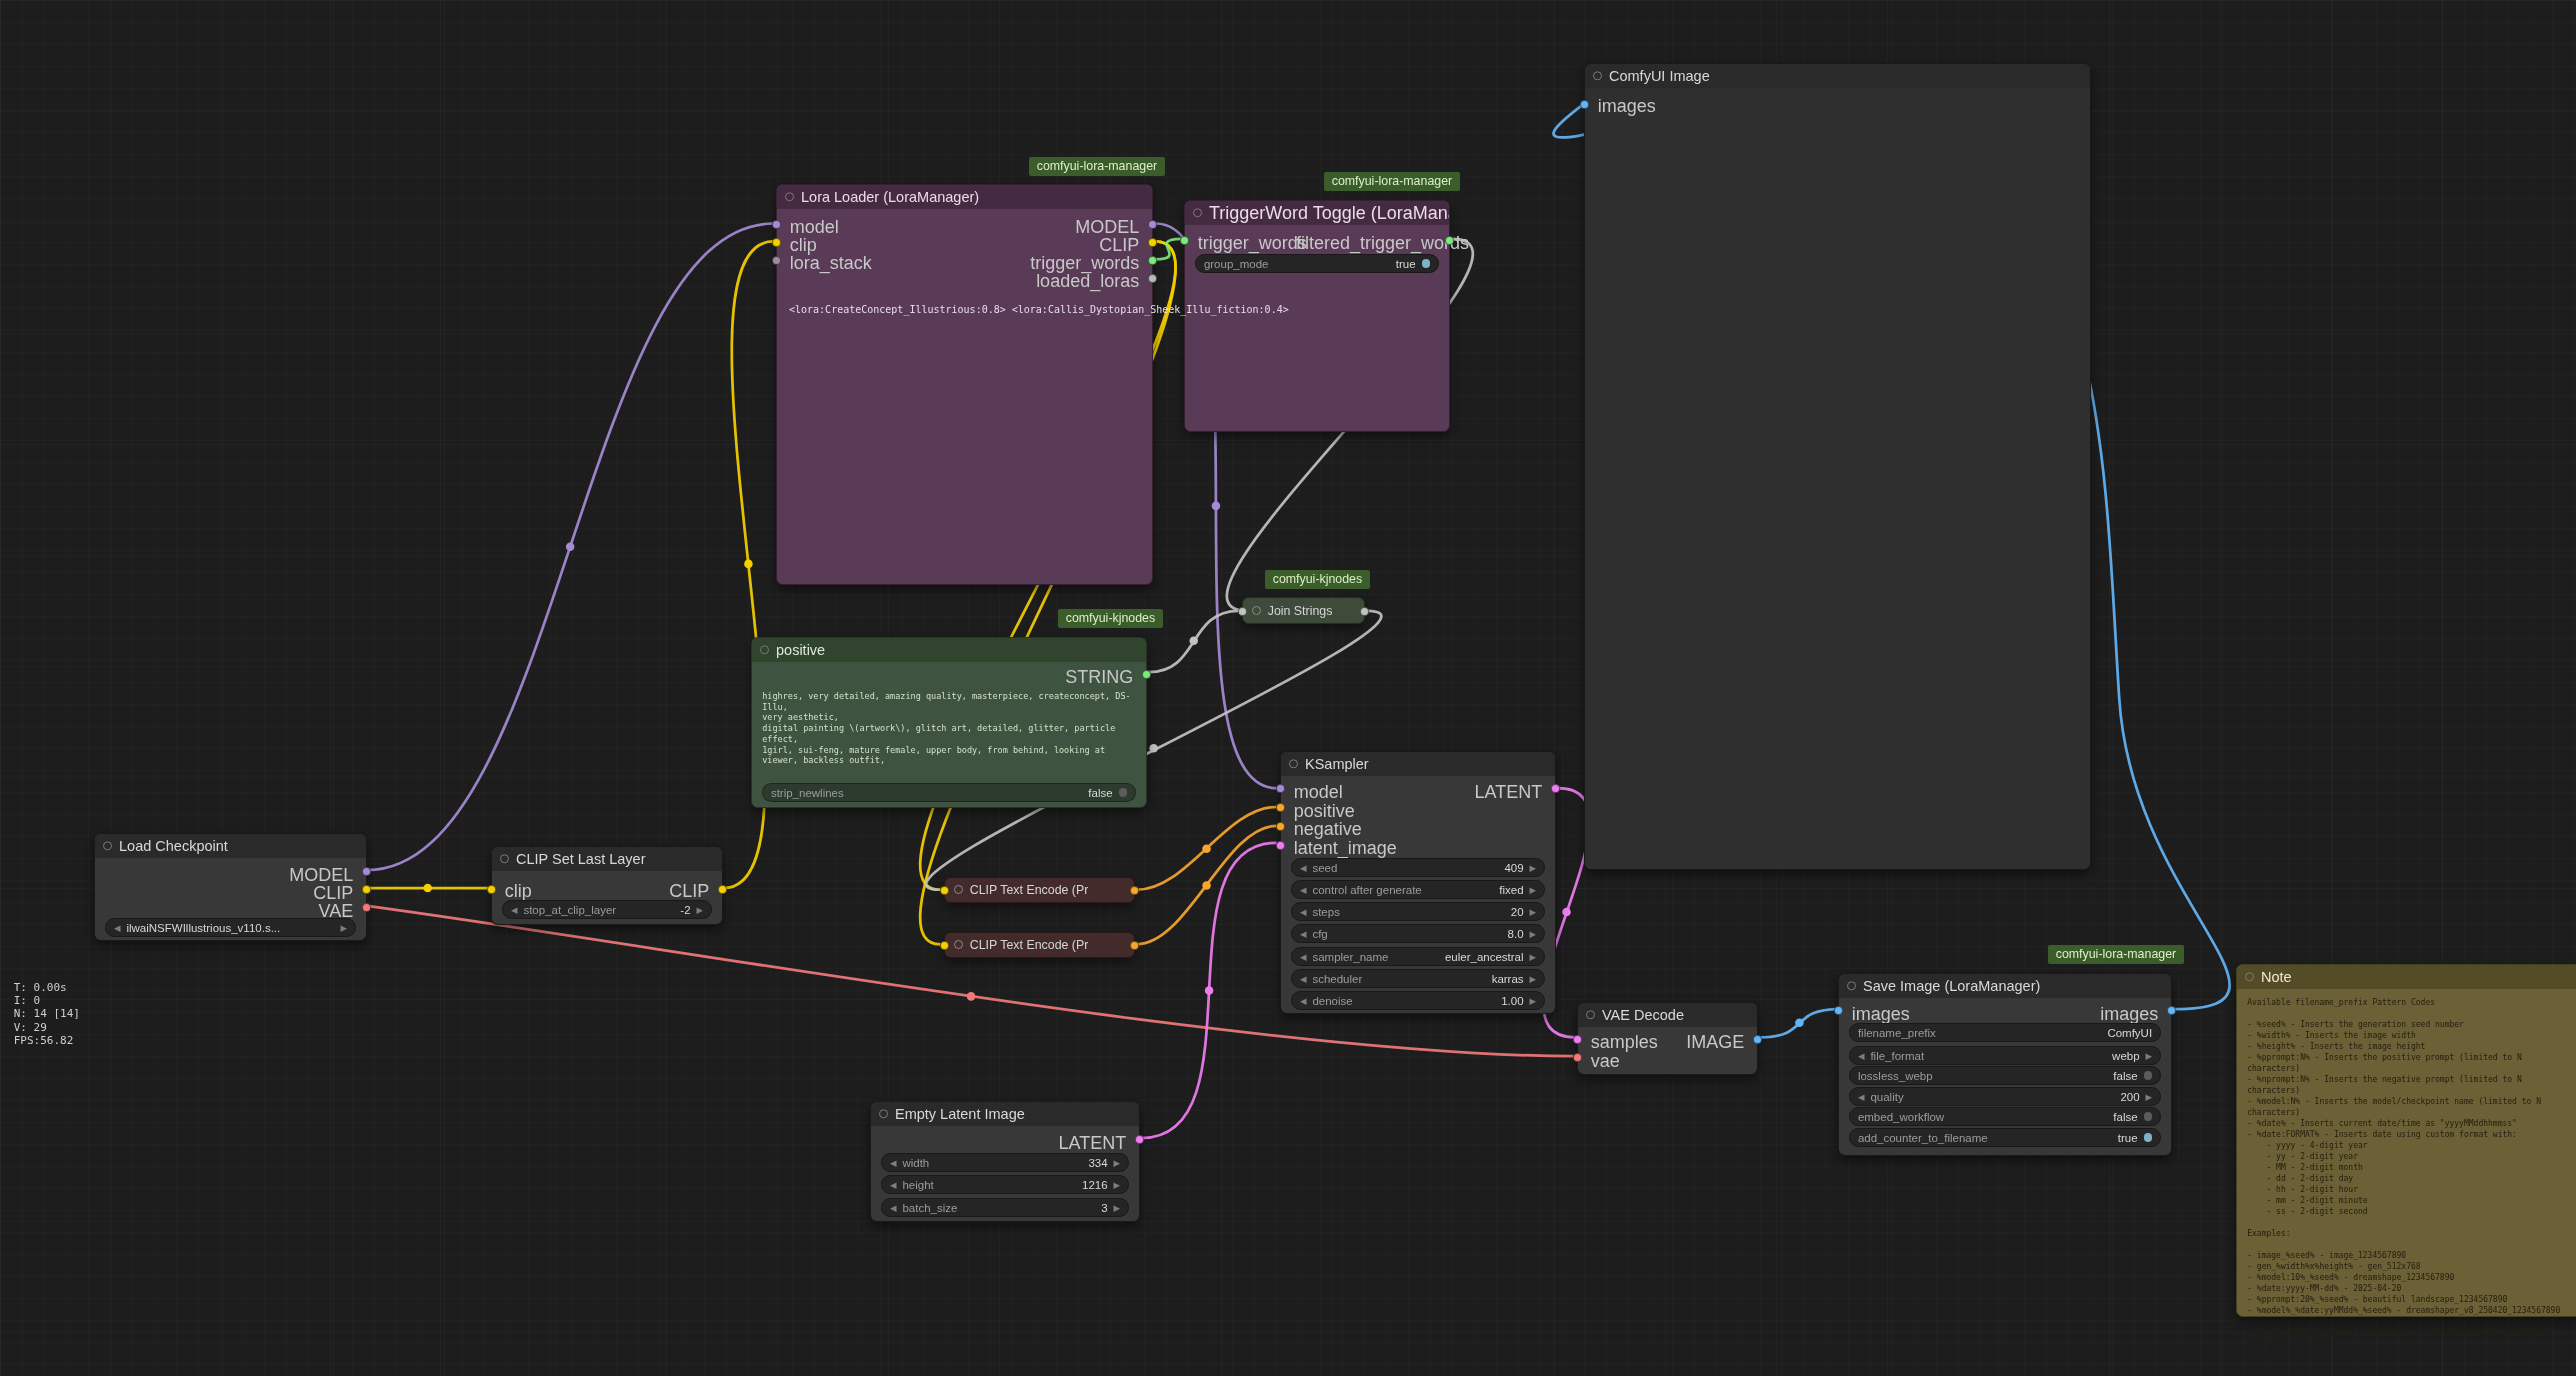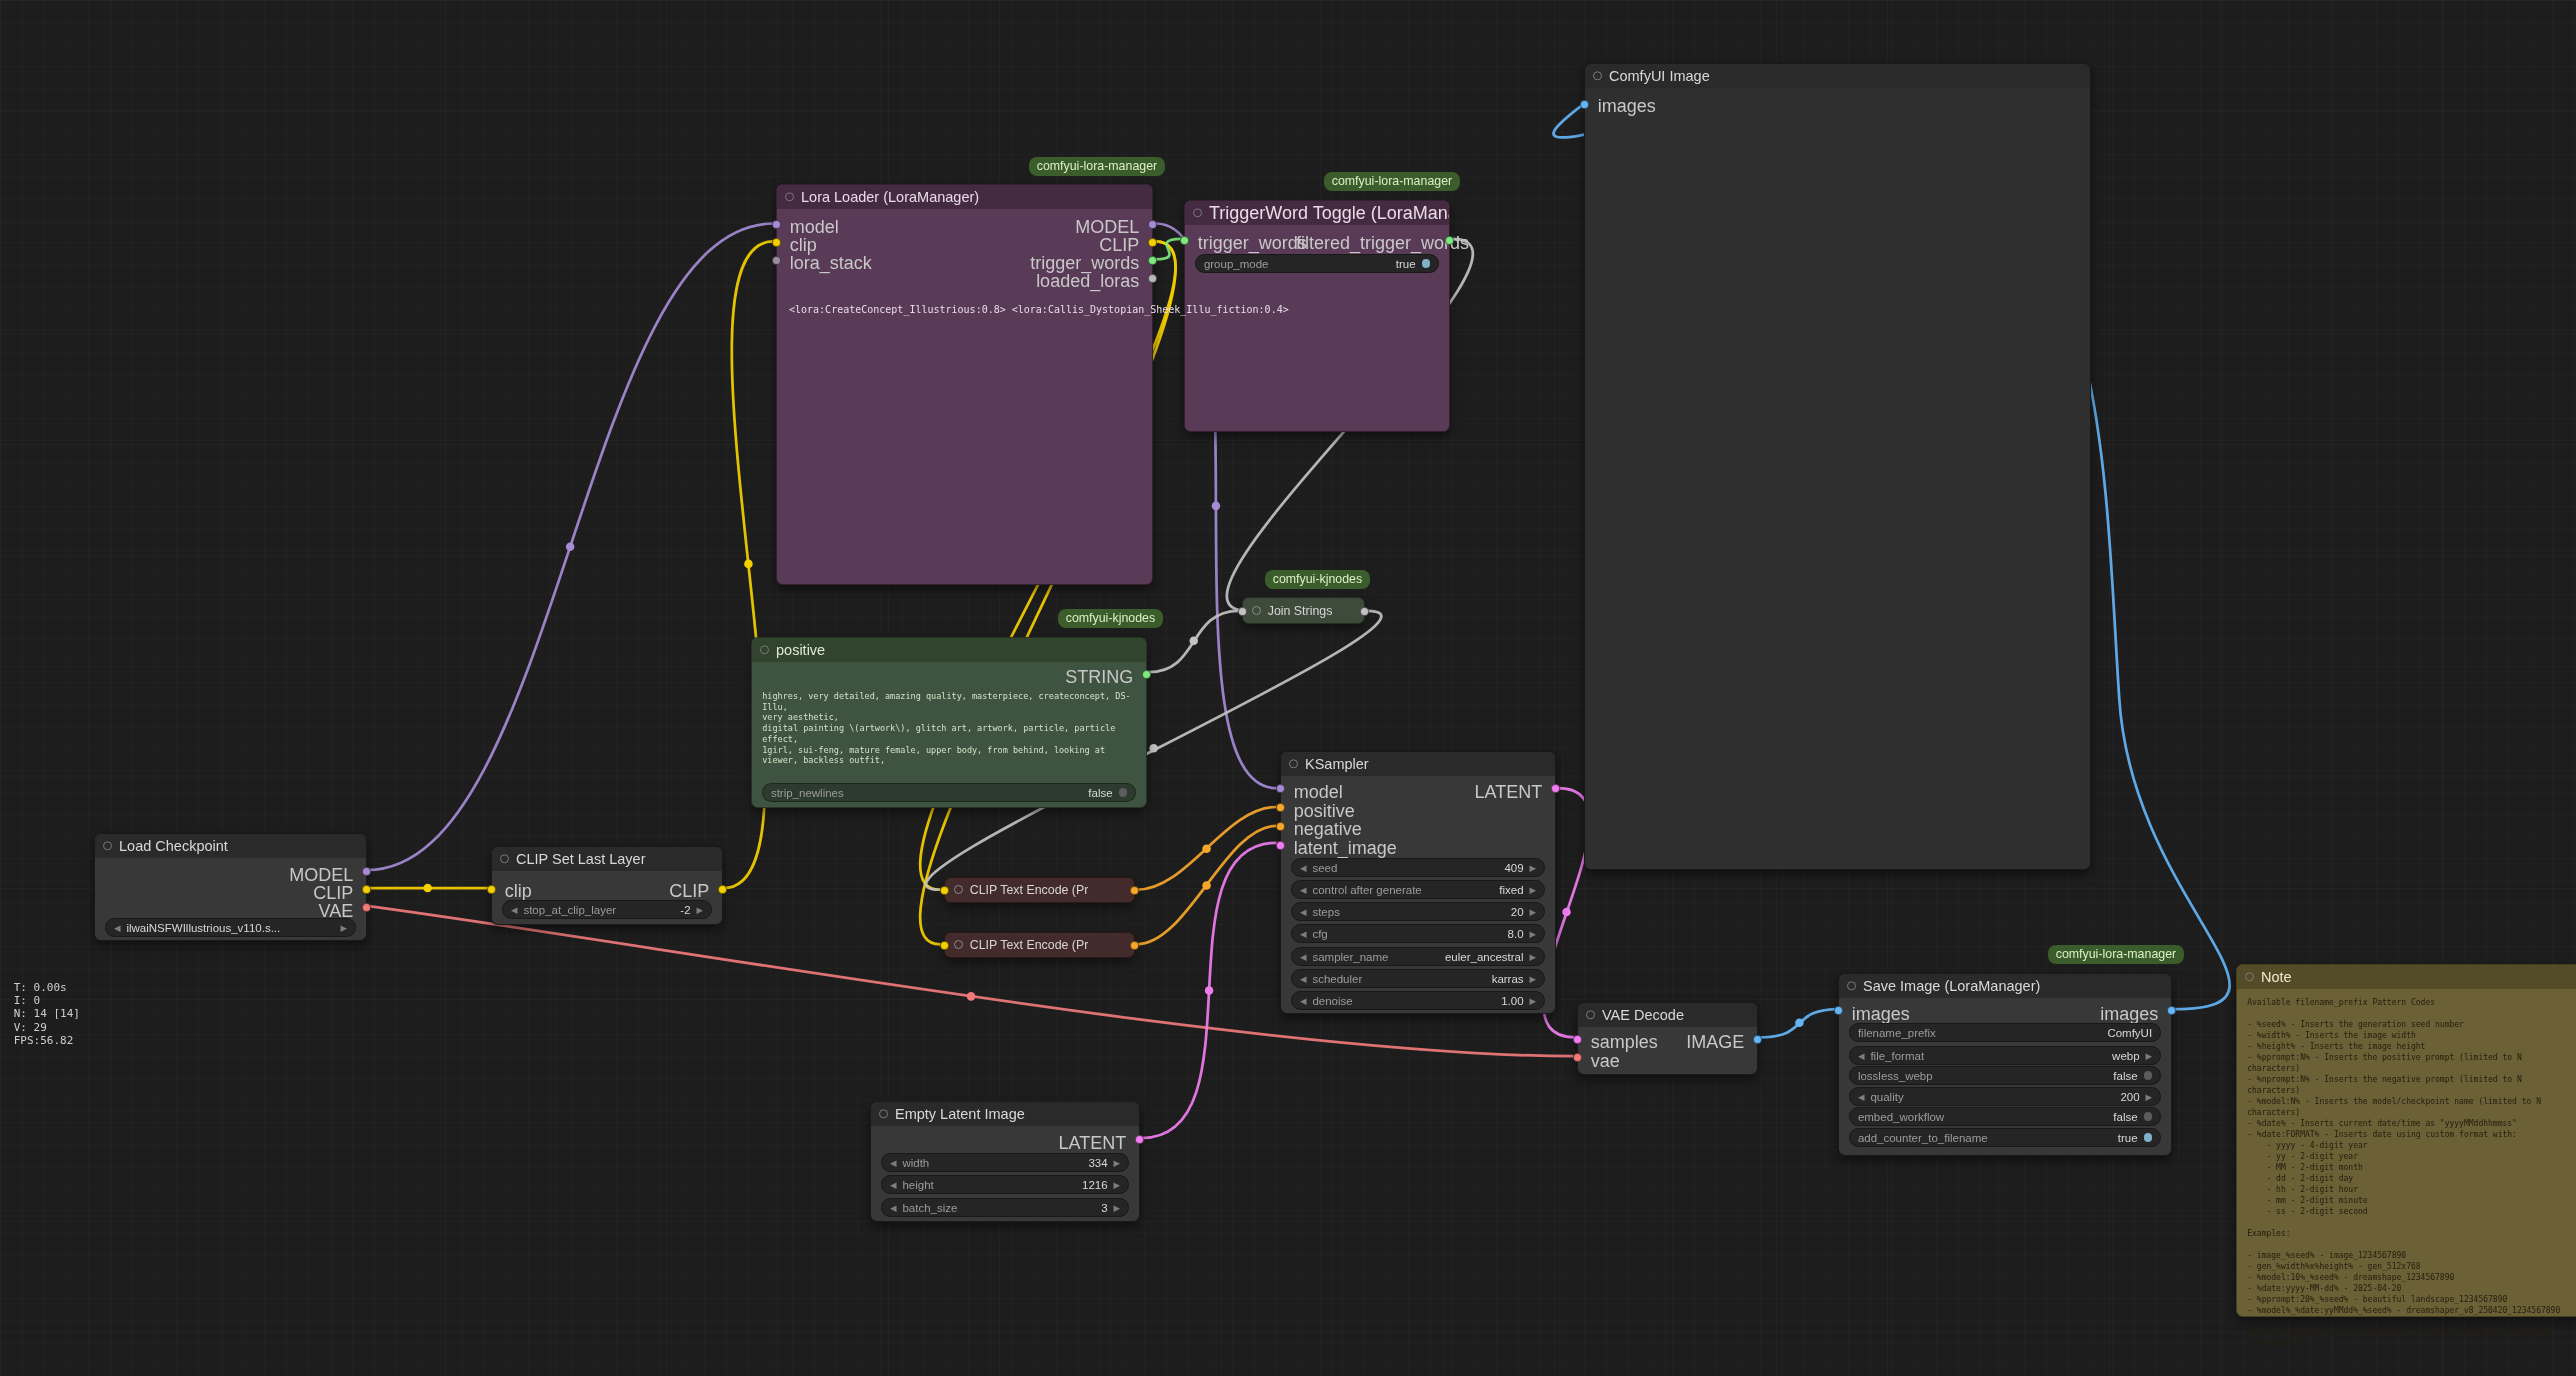--- a/index.html
+++ b/index.html
@@ -27,21 +27,21 @@
   .slabel{position:absolute;font-size:18px;color:#c8c8c8;white-space:nowrap}
   .sl{left:12.8px}.sr{right:12.8px;text-align:right}
   .widget{position:absolute;left:10.2px;right:10.2px;height:19px;background:#252525;border:0.9px solid #181818;
           border-radius:9.4px;font-size:11.5px;display:flex;align-items:center;padding:0 7.7px;gap:6px}
   .wname{color:#9c9c9c;white-space:nowrap;overflow:hidden}
   .wval{margin-left:auto;color:#d8d8d8;white-space:nowrap}
   .warr{color:#7e7e7e;font-size:8.5px;flex:0 0 auto}
   .toggledot{width:8.5px;height:8.5px;border-radius:50%;flex:0 0 auto}
   .on{background:#7fb2c9}.off{background:#5c5c5c}
   .tag{position:absolute;z-index:4;background:#3b5c2b;color:#dcefc6;font-size:12.4px;line-height:1;
-       padding:3.4px 7.7px;border-radius:8px;white-space:nowrap}
+       padding:3.4px 7.7px;border-radius:2px;white-space:nowrap}
   
   .purple{background:#5a3b57;border-color:#34202f}
   .purple .ntitle{background:#452b42;color:#e9dce7}
   .green{background:#3e5340;border-color:#263326}
   .green .ntitle{background:#30442e;color:#dfe9d7}
   .green .widget{background:rgba(0,0,0,.28);border-color:rgba(0,0,0,.35)}
   .maroon{background:#432b2b;border-color:#2a1818}
   .kjgray{background:#3e4b3a;border-color:#242d22}
   .notebox{background:#6b6036;border-color:#45401f}
   .notebox .ntitle{background:#544b27;color:#efead3}
@@ -191,21 +191,21 @@
 
 <div class="node green" style="left:751px;top:637px;width:396px;height:171px">
   <div class="ntitle">
     <span class="cdot"></span>
     <span>positive</span>
   </div>
   <span class="port pr" style="top:32px;background:#7de87d"></span>
   <span class="slabel sr" style="top:29px">STRING</span>
   <div class="prompttext mono">highres, very detailed, amazing quality, masterpiece, createconcept, DS-Illu,
 very aesthetic,
-digital painting \(artwork\), glitch art, artwork, particle, particle effect,
+digital painting \(artwork\), glitch art, detailed, glitter, particle effect,
 1girl, sui-feng, mature female, upper body, from behind, looking at viewer, backless outfit,</div>
   <div class="widget" style="top:145px">
     <span class="wname">strip_newlines</span>
     <span class="wval">false</span>
     <span class="toggledot off"></span>
   </div>
 </div>
 
 <div class="node kjgray collapsed" style="left:1242px;top:597px;width:123px;height:27px">
   <span class="cdot2"></span>

